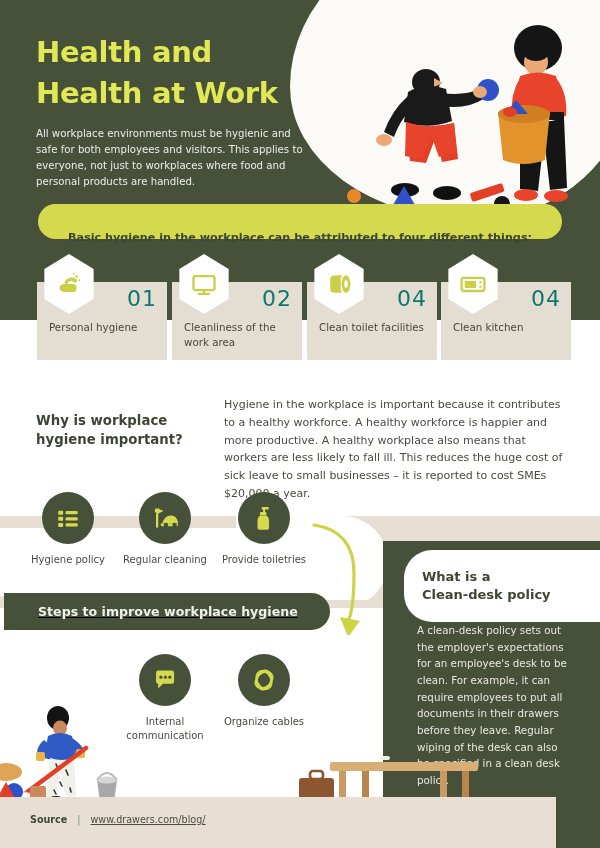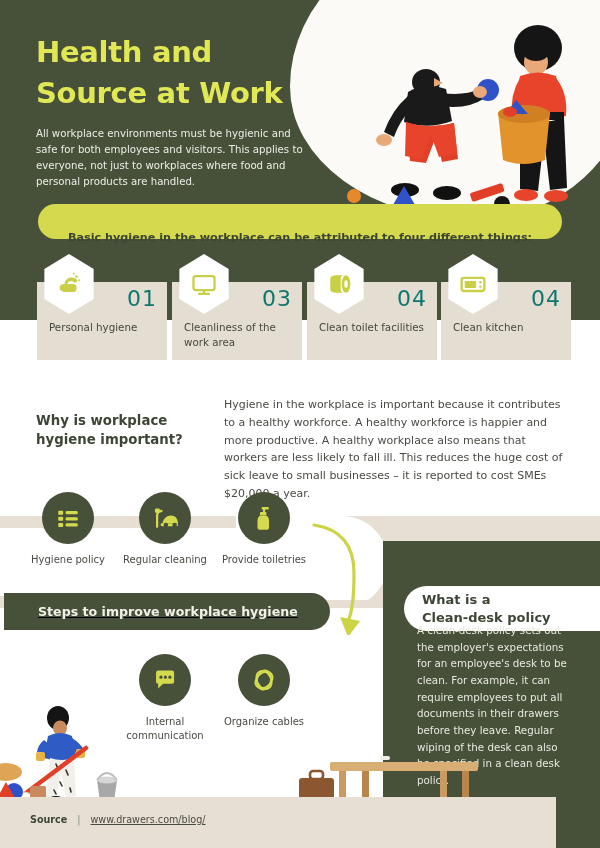--- a/index.html
+++ b/index.html
@@ -87,23 +87,23 @@
     border-top-right-radius:76px; border-bottom-right-radius:76px;
   }
   .white-cut-2 { position:absolute; left:0; top:608px; width:372px; height:80px; background:#FFFFFF; }
   .beige-band-2 { position:absolute; left:0; top:600px; width:372px; height:10px; background:#E7DFD3; }
 
   .right-panel {
     position:absolute; left:383px; top:541px; width:217px; height:256px;
     background:#47513A;
   }
   .panel-title-box {
-    position:absolute; left:404px; top:550px; width:196px; height:45px;
+    position:absolute; left:404px; top:550px; width:196px; height:72px;
     background:#FFFFFF; border-top-left-radius:28px; border-bottom-left-radius:28px;
-    display:flex; align-items:center;margin-top:36px;
+    display:flex; align-items:center;
   }
   .panel-title {
     padding-left:18px; font-size:13px; font-weight:bold; color:#3D4534; line-height:1.38;
   }
   .panel-body {
     position:absolute; left:417px; top:622px; width:150px;
     font-size:10.3px; color:#E8E8DF; line-height:1.62;
   }
 
   .step-circle {
@@ -174,21 +174,21 @@
       <ellipse cx="180" cy="112" rx="7" ry="5" fill="#E23F28"></ellipse>
 
       <circle cx="24" cy="196" r="7" fill="#E8872B"></circle>
       <path d="M60 210 l14 -24 14 24 z" fill="#2F52C8"></path>
       <circle cx="172" cy="204" r="8" fill="#151515"></circle>
       <rect x="140" y="188" width="34" height="9" rx="2" fill="#E23F28" transform="rotate(-18 157 192)"></rect>
     </svg>
 
     <div class="title">
       <div>Health and</div>
-      <div>Source at Work</div>
+      <div>Health at Work</div>
     </div>
 
     <div class="intro">All workplace environments must be hygienic and safe for both employees and visitors. This applies to everyone, not just to workplaces where food and personal products are handled.</div>
 
     <div class="banner">
       <span class="banner-text">Basic hygiene in the workplace can be attributed to four different things:</span>
     </div>
   </div>
 
   <div class="cards">
@@ -209,21 +209,21 @@
     </div>
 
     <div class="card">
       <div class="badge">
         <svg width="28" height="28" viewBox="0 0 32 32">
           <rect x="4" y="7" width="24" height="16" rx="2.5" fill="none" stroke="#C9CF46" stroke-width="2.6"></rect>
           <rect x="14.6" y="23" width="2.8" height="4" fill="#C9CF46"></rect>
           <rect x="9" y="26" width="14" height="2.6" rx="1.3" fill="#C9CF46"></rect>
         </svg>
       </div>
-      <div class="card-num">03</div>
+      <div class="card-num">02</div>
       <div class="card-label">Cleanliness of the work area</div>
     </div>
 
     <div class="card">
       <div class="badge">
         <svg width="28" height="28" viewBox="0 0 32 32">
           <path d="M6 10 q0 -4 7 -4 l9 0 q-4 0 -4 4 l0 12 q0 4 4 4 l-9 0 q-7 0 -7 -4 z" fill="#C9CF46"></path>
           <ellipse cx="24" cy="16" rx="5" ry="10" fill="#C9CF46"></ellipse>
           <ellipse cx="24" cy="16" rx="2" ry="4.4" fill="#FFFFFF"></ellipse>
         </svg>

